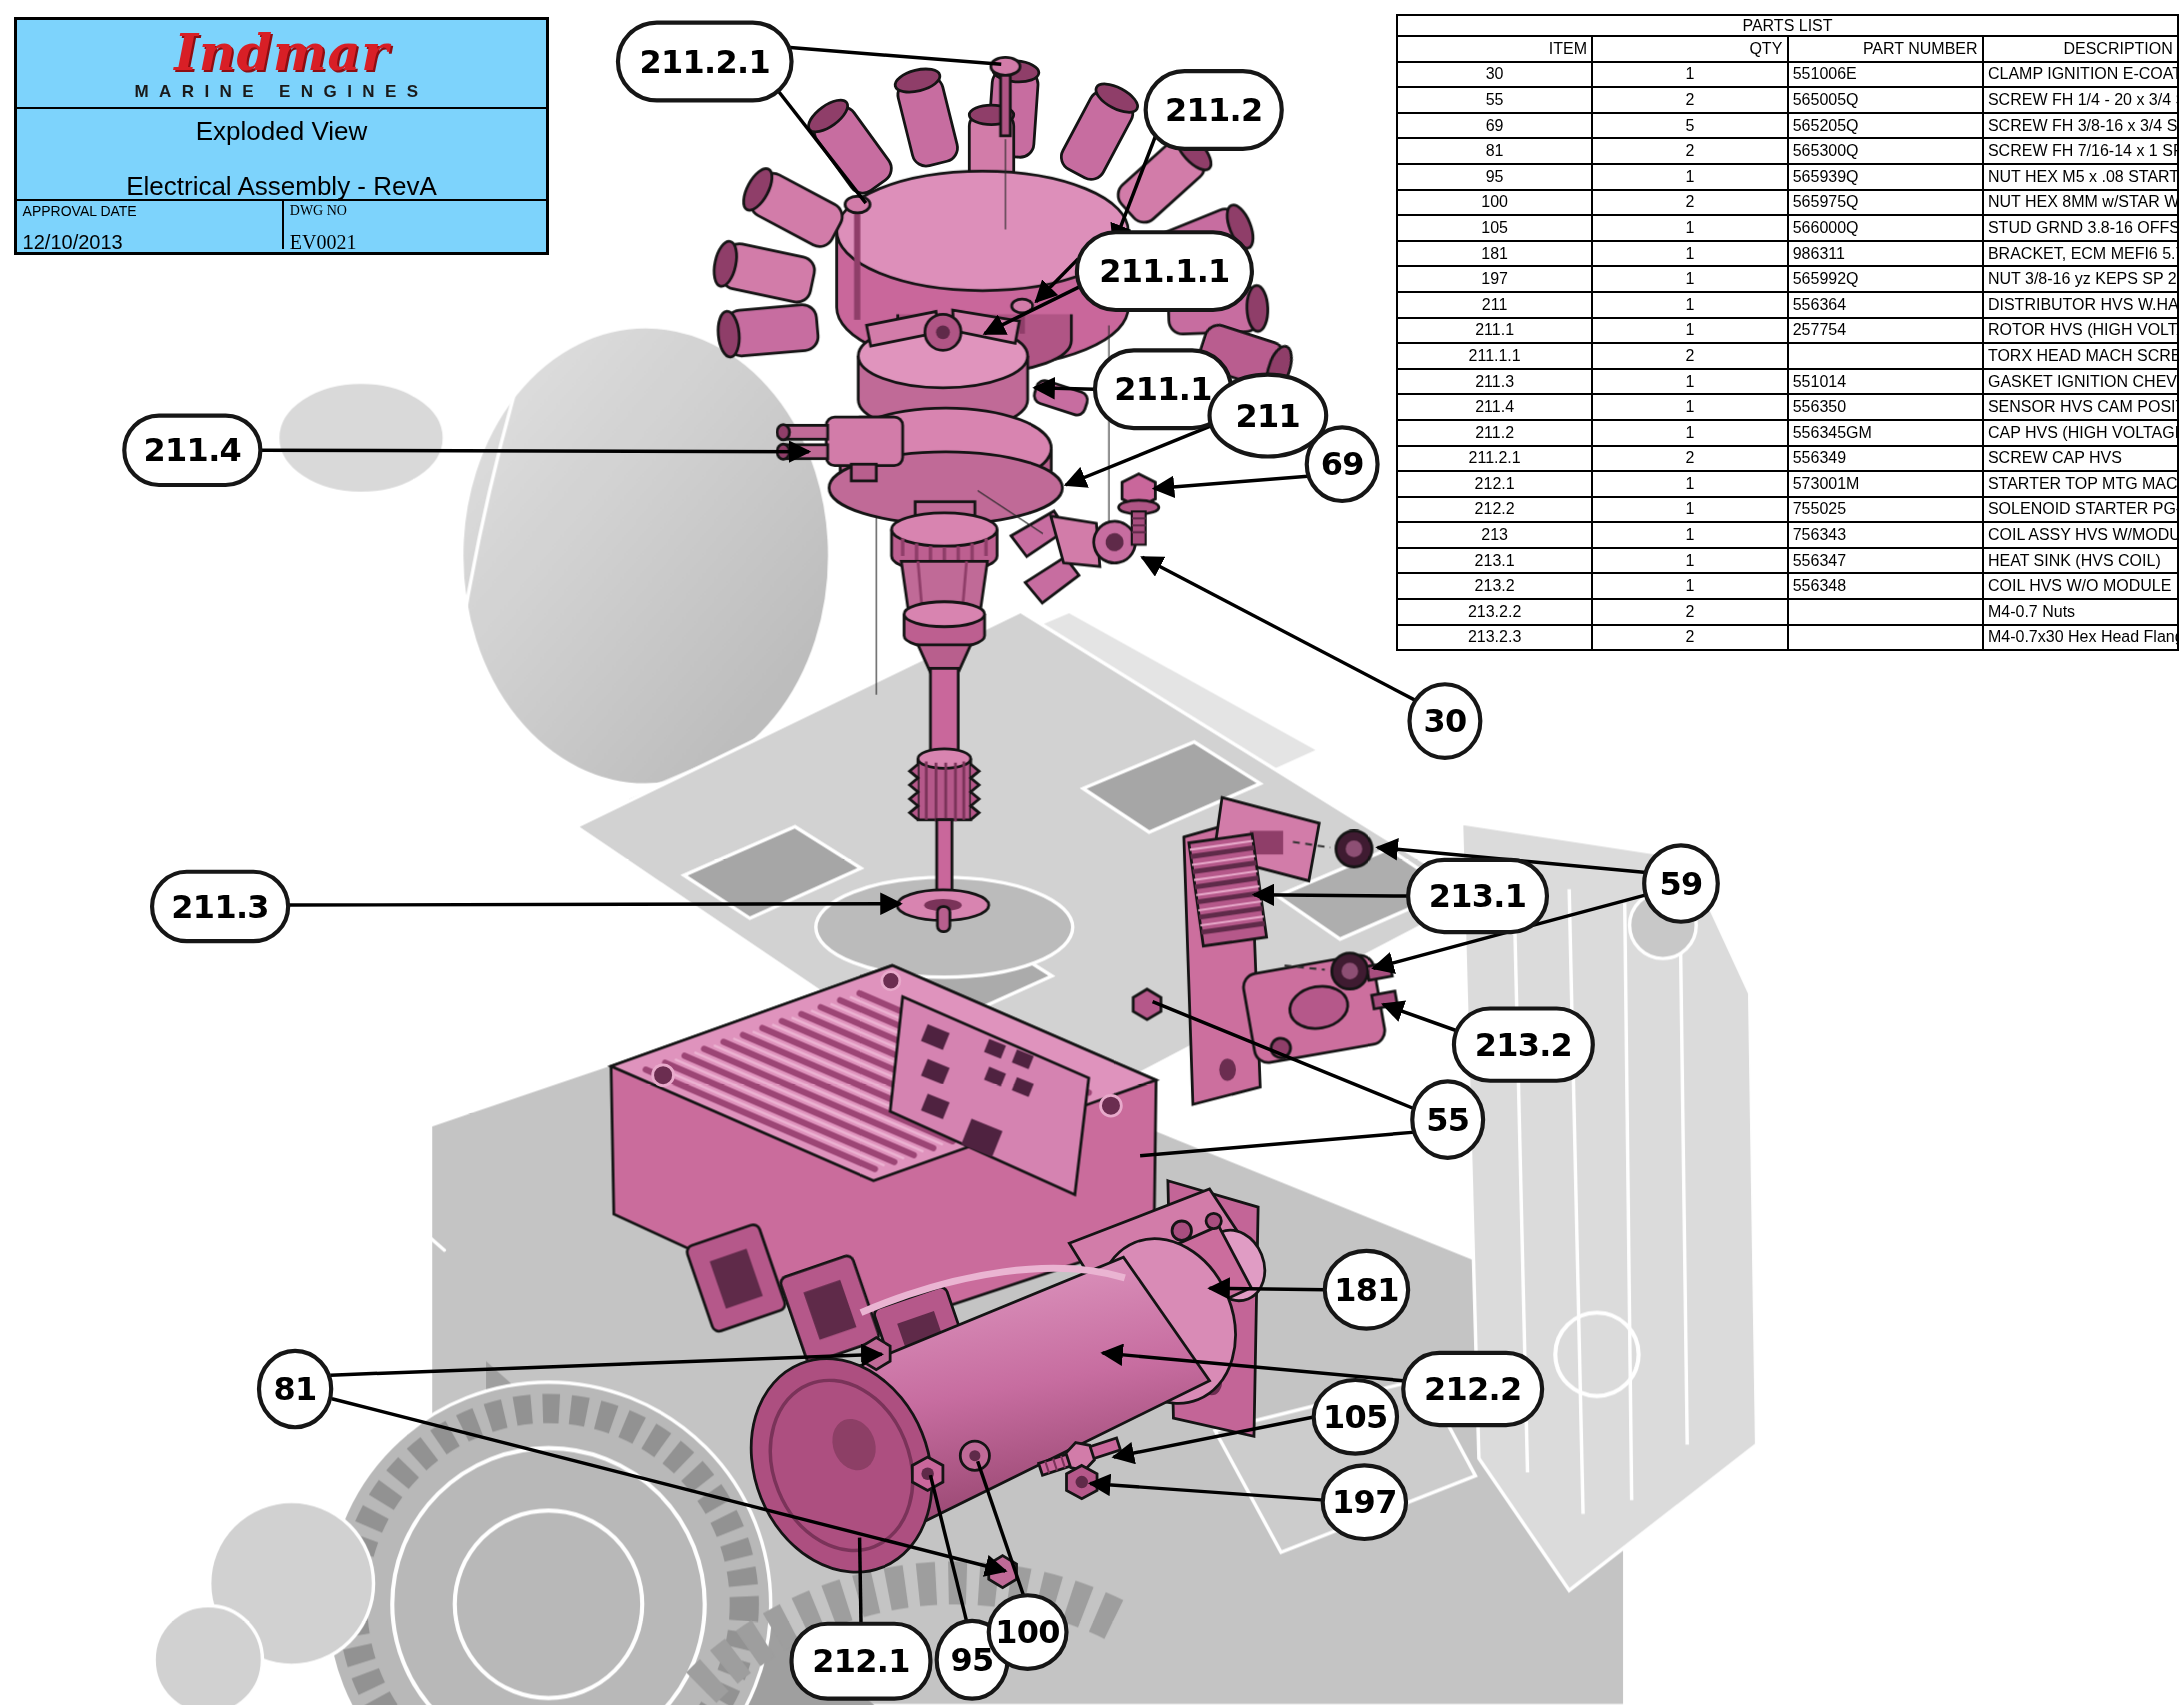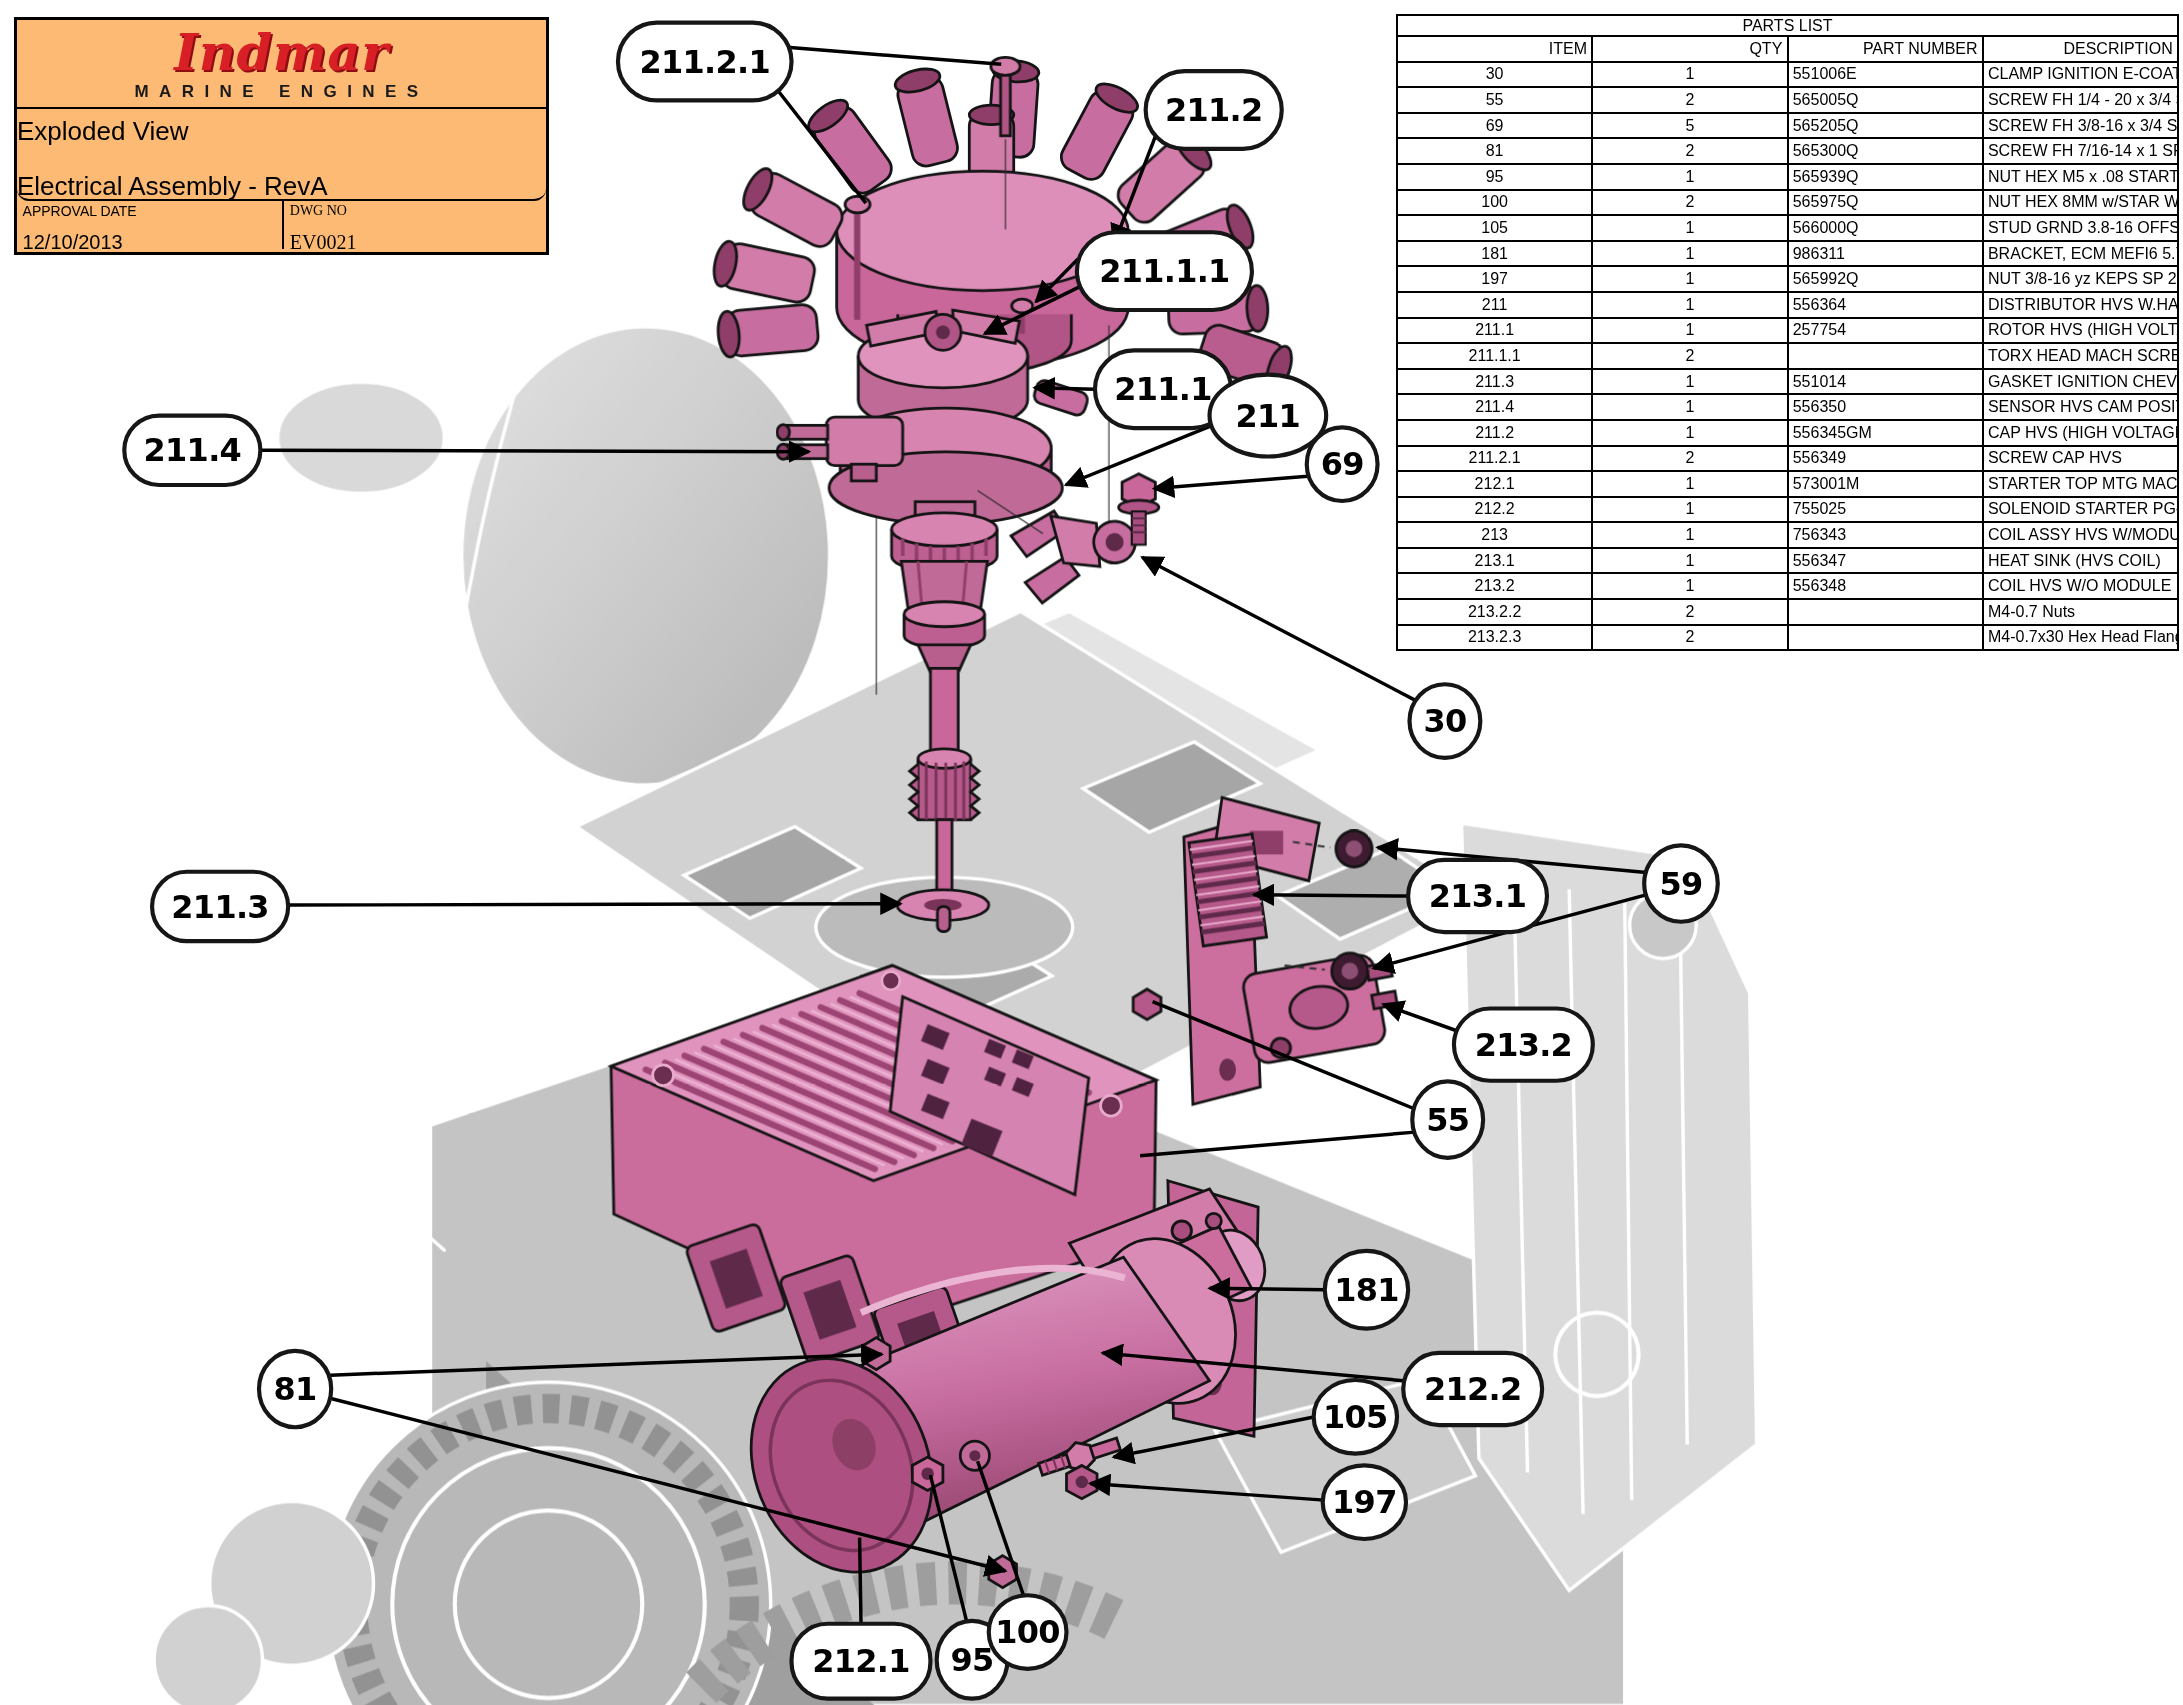--- a/index.html
+++ b/index.html
@@ -2,27 +2,27 @@
 <html style="font-size:11px"><head>
 <meta charset="utf-8">
 <style>
   html,body{margin:0;padding:0;background:#fff;}
   .canvas{position:relative;width:2183px;height:1706px;background:#fff;overflow:hidden;
           font-family:"Liberation Sans",sans-serif;}
   svg text{font-family:"DejaVu Sans",sans-serif;}
 
   
   .title-block{position:absolute;left:14px;top:17.4px;width:529px;height:232px;
-               border:3.5px solid #000;background:#fdba74;z-index:5;}
+               border:3.5px solid #000;background:#7dd3fc;z-index:5;}
   .tb-logo{height:87px;border-bottom:2.8px solid #000;text-align:center;overflow:hidden;}
   .logo-word{font-family:"DejaVu Serif",serif;font-weight:bold;font-style:italic;
              font-size:51px;line-height:64px;color:#d81f26;letter-spacing:0.7px;
              text-shadow:2.1px 2.1px 0 #8e0d12;}
   .logo-sub{font-size:17px;font-weight:bold;color:#1a1a1a;letter-spacing:10.4px;line-height:15.3px;}
-  .tb-mid{height:90px;border-bottom:2.8px solid #000;color:#000;border-radius:12px;}
+  .tb-mid{height:90px;border-bottom:2.8px solid #000;text-align:center;color:#000;}
   .tb-view{font-size:26px;padding-top:7px;}
   .tb-asm{font-size:26px;padding-top:23.6px;}
   .tb-bottom{display:flex;height:48px;}
   .tb-cell{padding:2.1px 5.6px 0 5.6px;}
   .tb-cell.left{width:254px;border-right:2.8px solid #000;}
   .tb-cell.right{flex:1;font-family:Liberation Serif, serif;}
   .tb-label{font-size:14px;color:#000;}
   .tb-value{font-size:20px;color:#000;margin-top:12px;}
 
   

